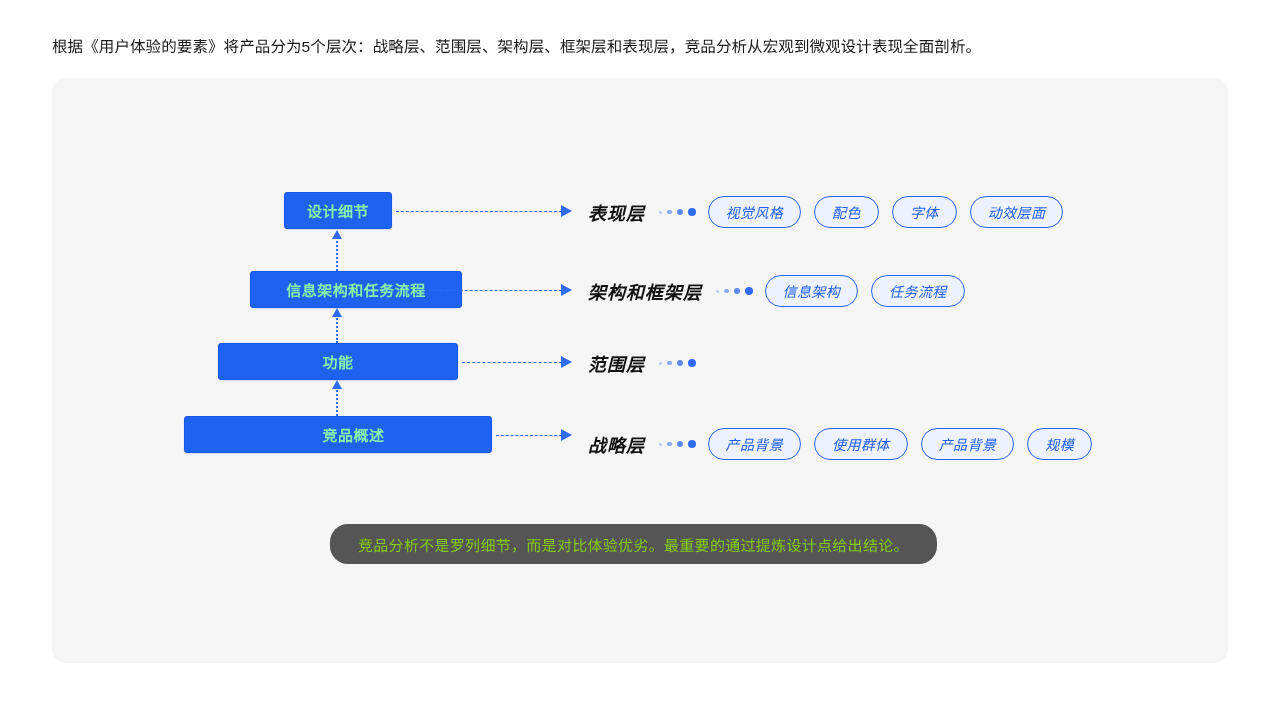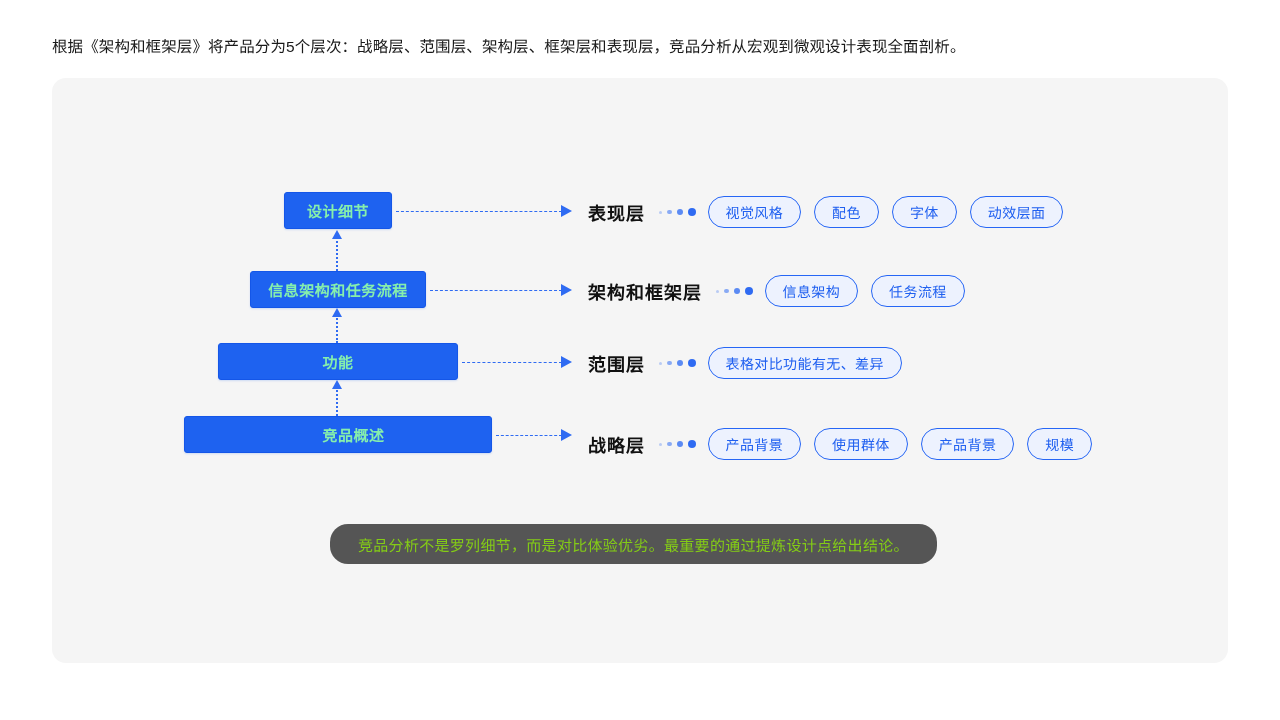--- a/index.html
+++ b/index.html
@@ -56,21 +56,21 @@
     color: #86efac;
     font-size: 15px;
     font-weight: 700;
     display: flex;
     align-items: center;
     justify-content: center;
     letter-spacing: 0.5px;
     box-shadow: 0 1px 2px rgba(30,98,240,0.18);
   }
   .block-0 { left: 284px; width: 108px; }
-  .block-1 { left: 250px; width: 176px; }
+  .block-1 { left: 250px; width: 212px; }
   .block-2 { left: 218px; width: 240px; }
   .block-3 { left: 184px; width: 308px; }
 
   
   .v-conn {
     position: absolute;
     left: 336px;
     width: 3px;
   }
   .v-conn .v-line {
@@ -116,20 +116,21 @@
   .h-2 { left: 462px; top: 357px; width: 110px; }
   .h-3 { left: 496px; top: 430px; width: 76px; }
 
   
   .layer {
     position: absolute;
     left: 588px;
     display: flex;
     align-items: center;
     height: 40px;
+    font-style: italic;
   }
   .layer-0 { top: 192px; }
   .layer-1 { top: 271px; }
   .layer-2 { top: 343px; }
   .layer-3 { top: 424px; }
 
   .layer-name {
     font-size: 18px;
     font-weight: 700;
     color: #111111;
@@ -191,21 +192,21 @@
     justify-content: center;
     letter-spacing: 0.3px;
     white-space: nowrap;
   }
 </style>
 </head>
 <body>
 
 <div id="page">
 
-  <div class="intro">根据《架构和框架层》将产品分为5个层次：战略层、范围层、架构层、框架层和表现层，竞品分析从宏观到微观设计表现全面剖析。</div>
+  <div class="intro">根据《用户体验的要素》将产品分为5个层次：战略层、范围层、架构层、框架层和表现层，竞品分析从宏观到微观设计表现全面剖析。</div>
 
   <div class="canvas"></div>
 
   <div class="block block-0 row-0">设计细节</div>
   <div class="block block-1 row-1">信息架构和任务流程</div>
   <div class="block block-2 row-2">功能</div>
   <div class="block block-3 row-3">竞品概述</div>
 
   <div class="v-conn v-0">
     <span class="v-head"></span>
@@ -268,23 +269,20 @@
   </div>
 
   <div class="layer layer-2">
     <span class="layer-name">范围层</span>
     <span class="dots">
         <i></i>
         <i></i>
         <i></i>
         <i></i>
       </span>
-    <span class="pills">
-      <span class="pill">表格对比功能有无、差异</span>
-    </span>
   </div>
 
   <div class="layer layer-3">
     <span class="layer-name">战略层</span>
     <span class="dots">
         <i></i>
         <i></i>
         <i></i>
         <i></i>
       </span>

